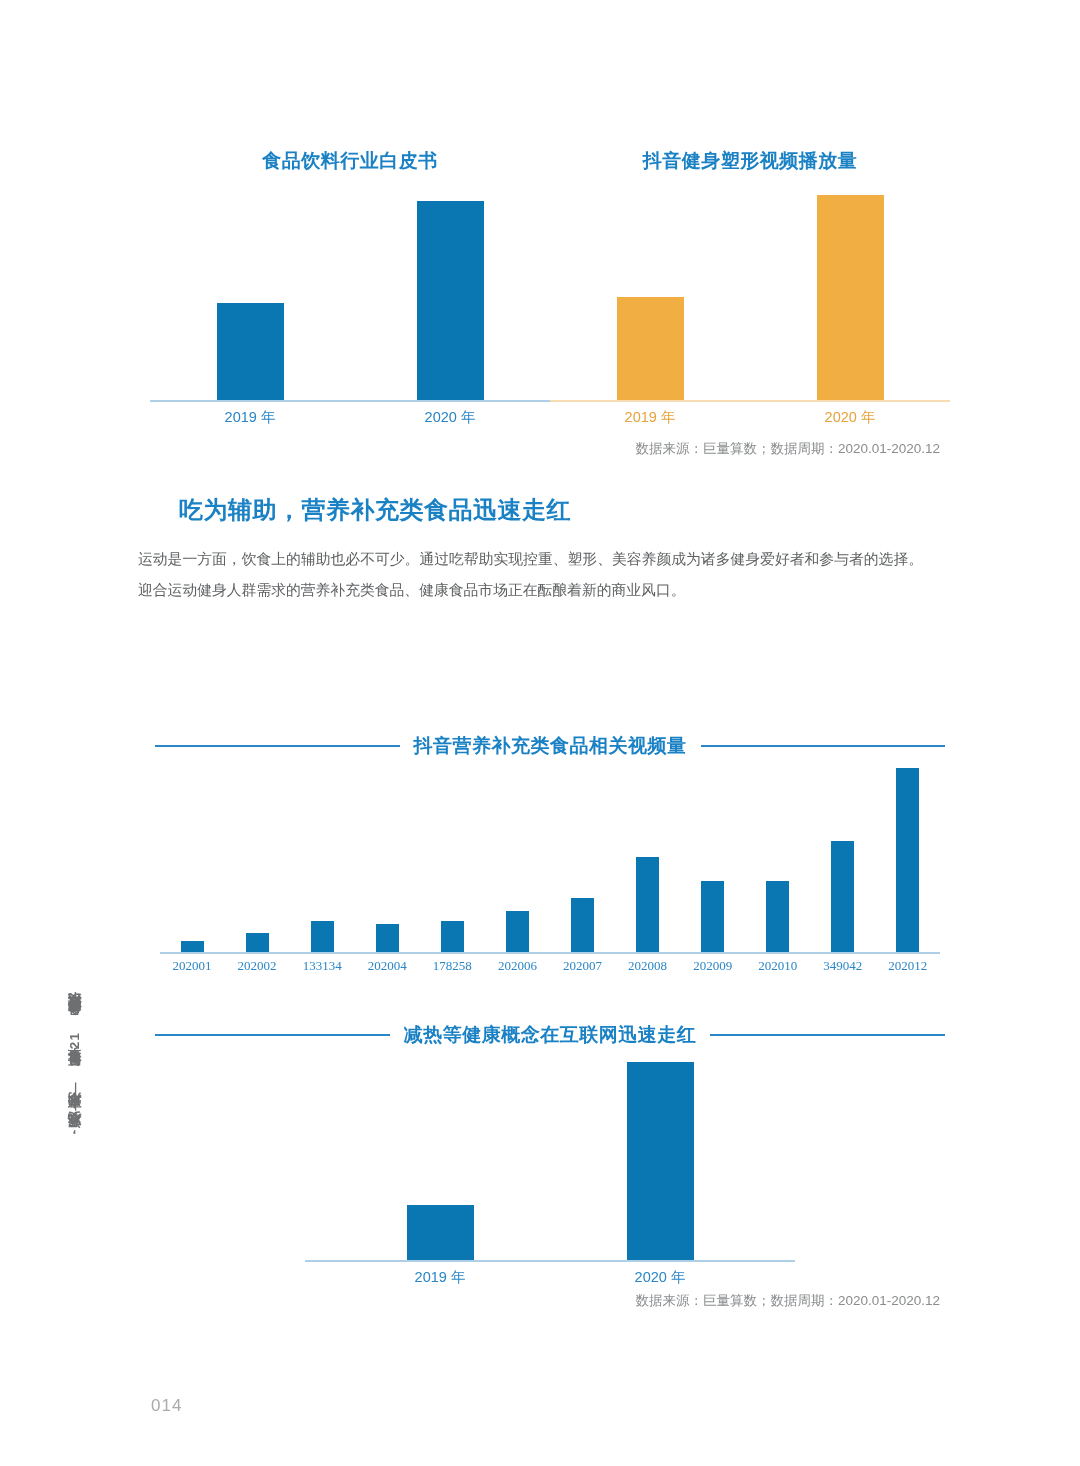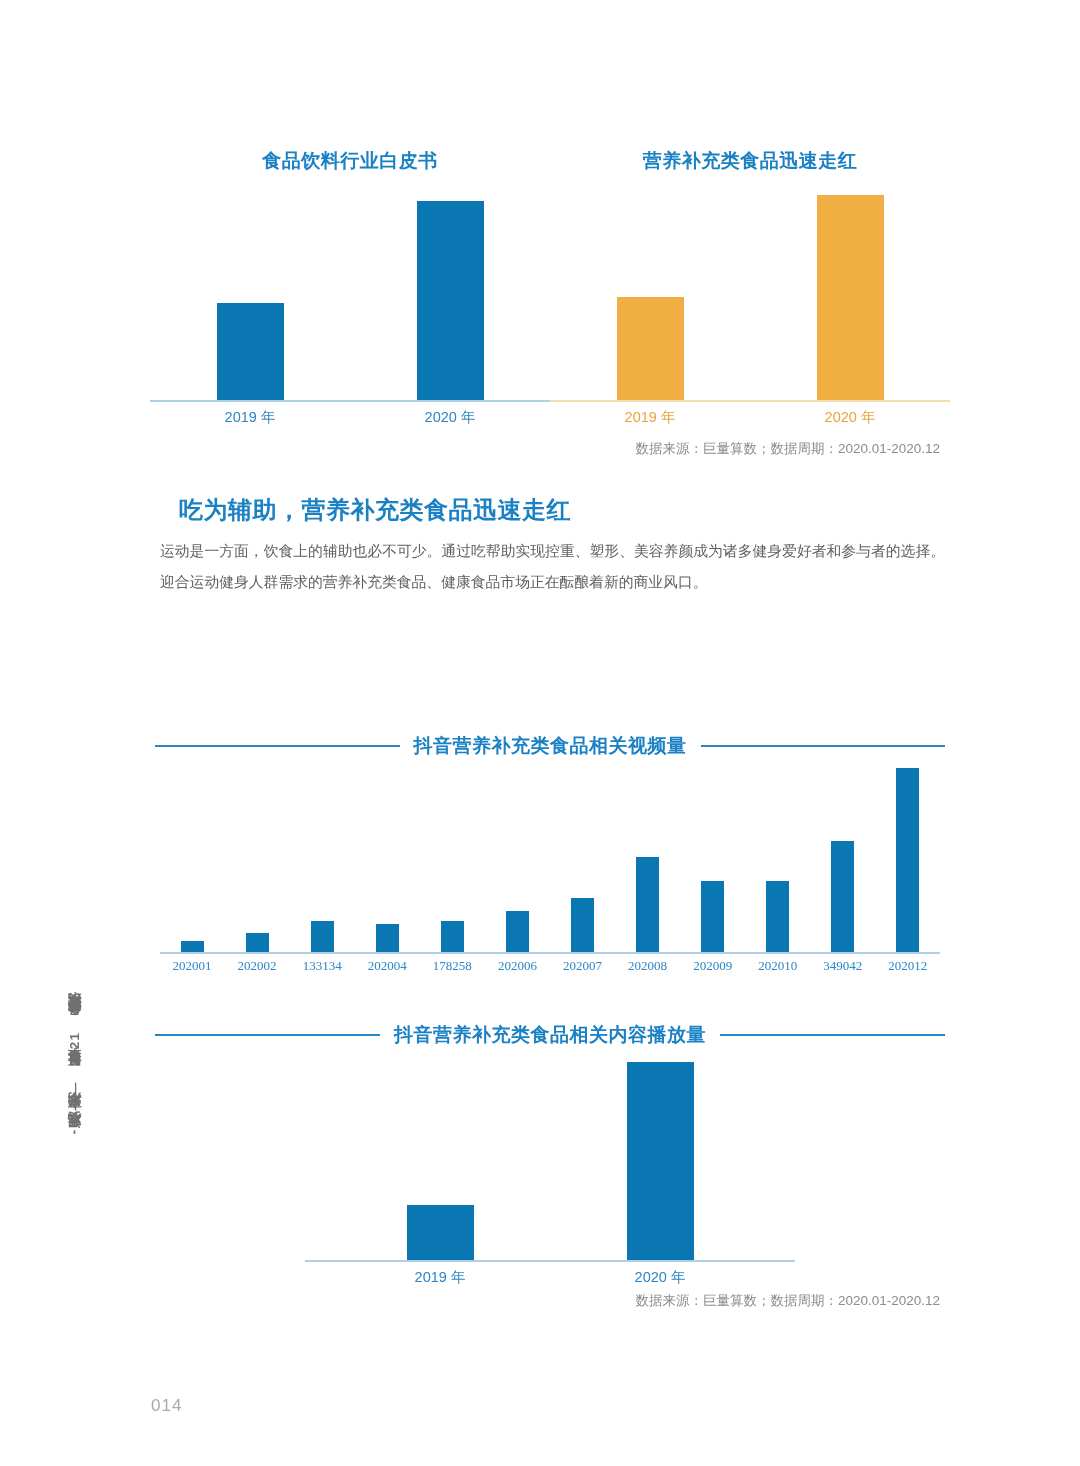--- a/index.html
+++ b/index.html
@@ -127,26 +127,27 @@
     top: 494px;
     font-size: 24px;
     font-weight: bold;
     color: #1a81c4;
     letter-spacing: 0.5px;
     white-space: nowrap;
     padding-left: 28px;
   }
   .para {
     position: absolute;
-    left: 160px;
+    left: 138px;
     width: 785px;
     font-size: 14.8px;
     line-height: 31px;
     color: #5d5f61;
     text-align: justify;
+    margin-top: 8px;
   }
   .para.p1 { top: 536px; }
   .para.p2 { top: 618px; }
 
   
   .ruled-title {
     position: absolute;
     display: flex;
     align-items: center;
     gap: 14px;
@@ -288,21 +289,21 @@
         </div>
         <div class="axis-line" style="top:208px;"></div>
         <div class="xlabels" style="top:216px;">
           <span>2019 年</span>
           <span>2020 年</span>
         </div>
       </div>
     </div>
 
     <div class="mini-chart">
-      <div class="chart-title">营养补充类食品迅速走红</div>
+      <div class="chart-title">抖音健身塑形视频播放量</div>
       <div class="plot" style="top:44px;height:208px;">
         <div class="bars-row" style="height:208px;">
           <div class="bar orange" style="height:103px;"></div>
           <div class="bar orange" style="height:205px;"></div>
         </div>
         <div class="axis-line orange-axis" style="top:208px;"></div>
         <div class="xlabels orange-labels" style="top:216px;">
           <span>2019 年</span>
           <span>2020 年</span>
         </div>
@@ -372,21 +373,21 @@
       <span>202008</span>
       <span>202009</span>
       <span>202010</span>
       <span>349042</span>
       <span>202012</span>
     </div>
   </div>
 
   <div class="ruled-title" style="top:1022px;">
     <div class="rule"></div>
-    <div class="chart-title">抖音营养补充类食品相关内容播放量</div>
+    <div class="chart-title">减热等健康概念在互联网迅速走红</div>
     <div class="rule"></div>
   </div>
 
   <div class="bottom-chart">
     <div class="bottom-bars">
       <div class="b-bar" style="height:55px;"></div>
       <div class="b-bar" style="height:198px;"></div>
     </div>
     <div class="bottom-axis"></div>
     <div class="bottom-labels">

